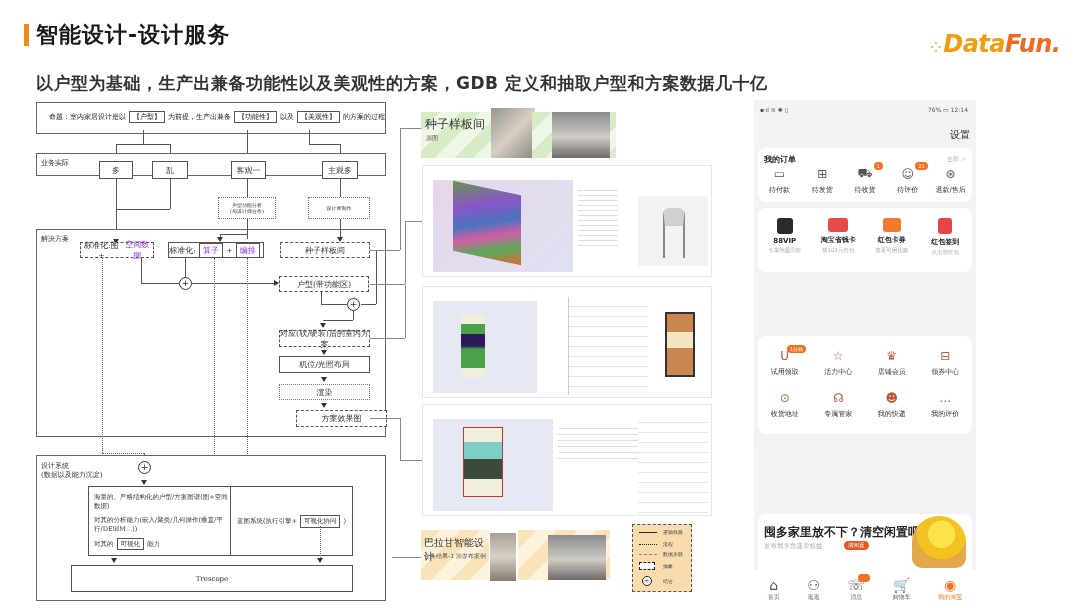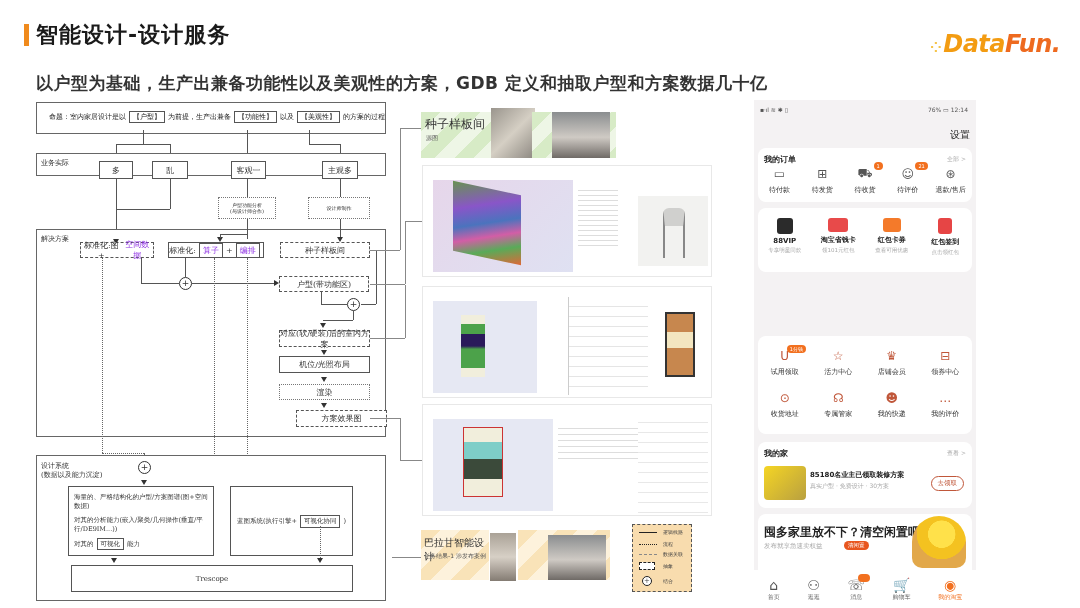--- a/index.html
+++ b/index.html
@@ -154,21 +154,21 @@
   <div class="hdot" style="left:151px;top:468px;width:63px"></div>
   <div class="vdot" style="left:247px;top:258px;height:228px"></div>
   <div class="arrow" style="left:244px;top:484px"></div>
 
   <div class="group" style="left:36px;top:455px;width:350px;height:146px">
     <div class="glabel" style="left:4px;top:5px">设计系统</div>
     <div class="glabel" style="left:4px;top:14px">(数据以及能力沉淀)</div>
   </div>
   <div class="plus" style="left:138px;top:461px">+</div>
   <div class="arrow" style="left:141px;top:480px"></div>
-  <div class="box" style="left:68px;top:486px;width:146px;height:70px;flex-direction:column;align-items:flex-start;justify-content:space-around;padding:3px 5px;text-align:left;font-size:6.5px">
+  <div class="box" style="left:88px;top:486px;width:146px;height:70px;flex-direction:column;align-items:flex-start;justify-content:space-around;padding:3px 5px;text-align:left;font-size:6.5px">
     <span>海量的、严格结构化的户型/方案图谱(图+空间数据)</span>
     <span>对其的分析能力(嵌入/聚类/几何操作(垂直/平行/DE9IM...))</span>
     <span><span>对其的</span><span class="tag">可视化</span><span>能力</span></span>
   </div>
   <div class="box" style="left:230px;top:486px;width:123px;height:70px;font-size:6.5px">
       <span>蓝图系统(执行引擎+</span>
       <span class="tag">可视化协同</span>
       <span>)</span>
     </div>
   <div class="arrow" style="left:111px;top:558px"></div>
@@ -339,28 +339,20 @@
           <div class="icon" style="color:#c0573a">☻</div>
           <div class="cell-label">我的快递</div>
         </div>
       <div class="cell">
           <div class="icon" style="color:#c0573a">…</div>
           <div class="cell-label">我的评价</div>
         </div>
     </div>
   </div>
 
-  <div class="card" style="top:342px;height:66px">
-    <div class="card-title">我的家</div>
-    <div class="card-more">查看 &gt;</div>
-    <div style="position:absolute;left:6px;top:24px;width:42px;height:34px;border-radius:4px;background:linear-gradient(135deg,#f5d524,#b9a040)"></div>
-    <div style="position:absolute;left:52px;top:28px;font-size:7px;font-weight:bold;color:#222">85180名业主已领取装修方案</div>
-    <div style="position:absolute;left:52px;top:40px;font-size:6px;color:#aaa">真实户型 · 免费设计 · 30方案</div>
-    <div style="position:absolute;right:8px;top:34px;border:1px solid #c0573a;border-radius:10px;padding:2px 6px;font-size:6.5px;color:#c0573a">去领取</div>
-  </div>
 
   <div class="card" style="top:414px;height:56px;border-radius:8px 8px 0 0">
     <div style="position:absolute;left:6px;top:10px;font-size:12px;font-weight:bold;color:#222">囤多家里放不下？清空闲置吧</div>
     <div style="position:absolute;left:6px;top:28px;font-size:6.5px;color:#aaa">发布就享急速卖权益</div>
     <div style="position:absolute;left:86px;top:27px;background:#e8561f;color:#fff;border-radius:6px;padding:1px 4px;font-size:5.5px">清闲置</div>
     <div style="position:absolute;right:6px;top:2px;width:54px;height:52px;border-radius:50% 50% 10px 10px;background:radial-gradient(circle at 55% 35%,#ffe14a 30%,#f4c220 31% 55%,#e2a84a 56%)"></div>
   </div>
 
   <div class="tabbar">
     <div class="tab">

